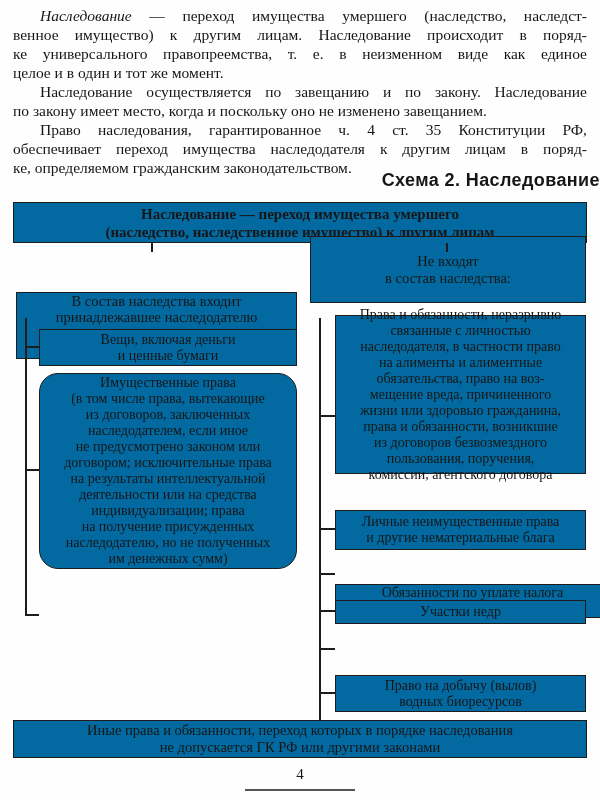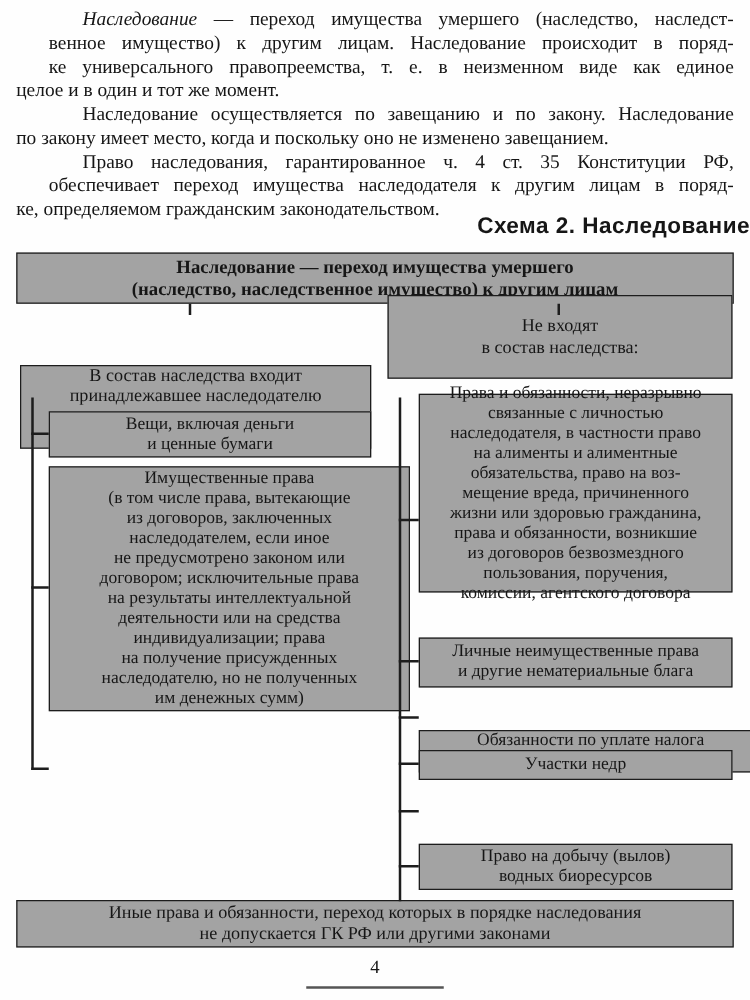--- a/index.html
+++ b/index.html
@@ -3,31 +3,31 @@
 <meta charset="utf-8">
 <style>
   html,body{margin:0;padding:0;background:#fff;}
   .page{
     position:relative;width:600px;height:800px;background:#fefefe;
     font-family:"Liberation Serif", serif;color:#161616;overflow:hidden;
   }
   
   .intro{position:absolute;left:13px;top:6px;width:574px;font-size:15.5px;line-height:19px;}
   .tline{text-align:justify;}
-  .tline.j{text-align-last:justify;text-justify:inter-word;margin-left:26px;}
+  .tline.j{text-align-last:justify;text-justify:inter-word;}
   .tline.ind{text-indent:27px;}
   .ital{font-style:italic;}
   
   .scheme-title{
     position:absolute;left:0;top:170px;width:600px;margin:0;text-align:right;
     font-family:"Liberation Sans", sans-serif;font-weight:bold;font-size:18px;letter-spacing:.4px;
   }
   
   .box{
-    position:absolute;box-sizing:border-box;border:1.5px solid #1d1d1d;background:#a3a3a3;
+    position:absolute;box-sizing:border-box;border:1.5px solid #1d1d1d;background:#0369a1;
     display:flex;flex-direction:column;justify-content:center;
     text-align:center;white-space:pre-line;
     font-size:14px;line-height:16px;padding:1px 4px;
   }
   .box.root{font-weight:bold;font-size:15px;line-height:18px;}
   .box.parent{font-size:14.5px;line-height:16.5px;}
   .box.bottom{font-size:14.5px;line-height:17px;}
   
   .vl,.hl{position:absolute;background:#1d1d1d;}
   .vl{width:2px;}
@@ -60,21 +60,21 @@
 
   <div class="box parent" style="left:16px;top:252px;width:281px;height:67px;margin-top:40px;">В состав наследства входит
 принадлежавшее наследодателю
 на день открытия наследства
 имущество, в частности:</div>
   <div class="box parent" style="left:310px;top:236px;width:276px;height:67px;">Не входят
 в состав наследства:</div>
 
   <div class="box" style="left:39px;top:329px;width:258px;height:37px;">Вещи, включая деньги
 и ценные бумаги</div>
-  <div class="box" style="left:39px;top:373px;width:289px;height:196px;">Имущественные права
+  <div class="box" style="left:39px;top:373px;width:258px;height:196px;border-radius:19px;">Имущественные права
 (в том числе права, вытекающие
 из договоров, заключенных
 наследодателем, если иное
 не предусмотрено законом или
 договором; исключительные права
 на результаты интеллектуальной
 деятельности или на средства
 индивидуализации; права
 на получение присужденных
 наследодателю, но не полученных

